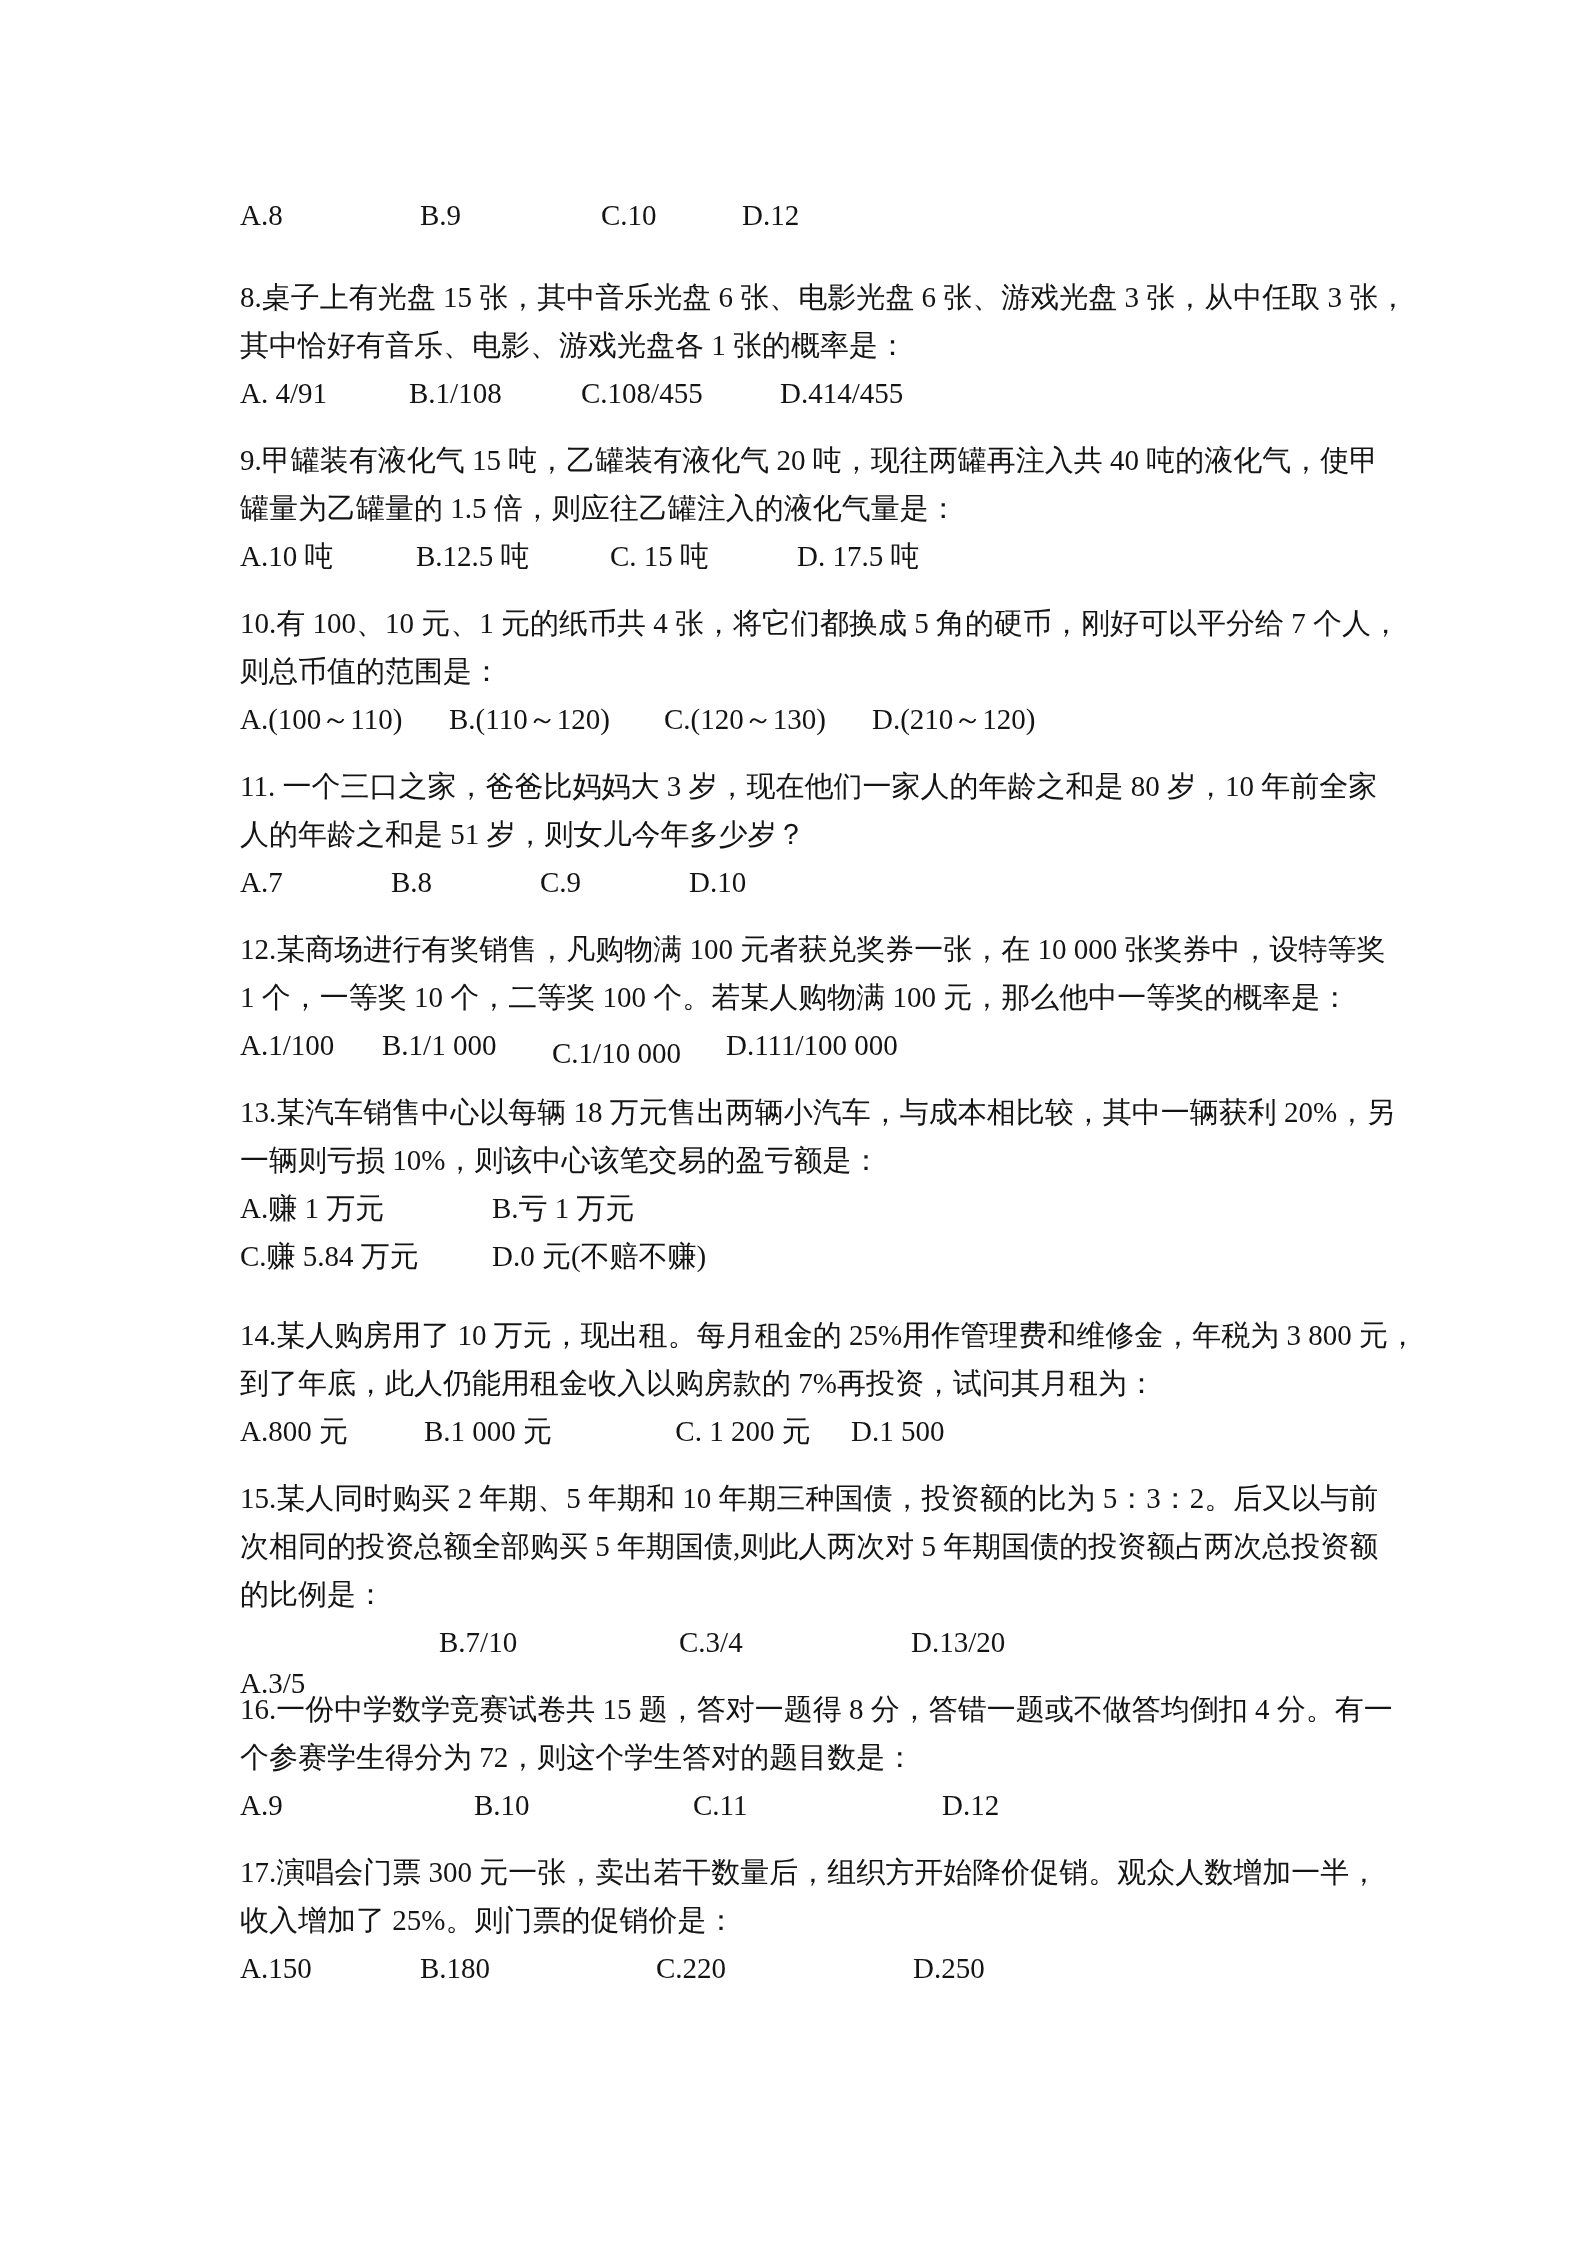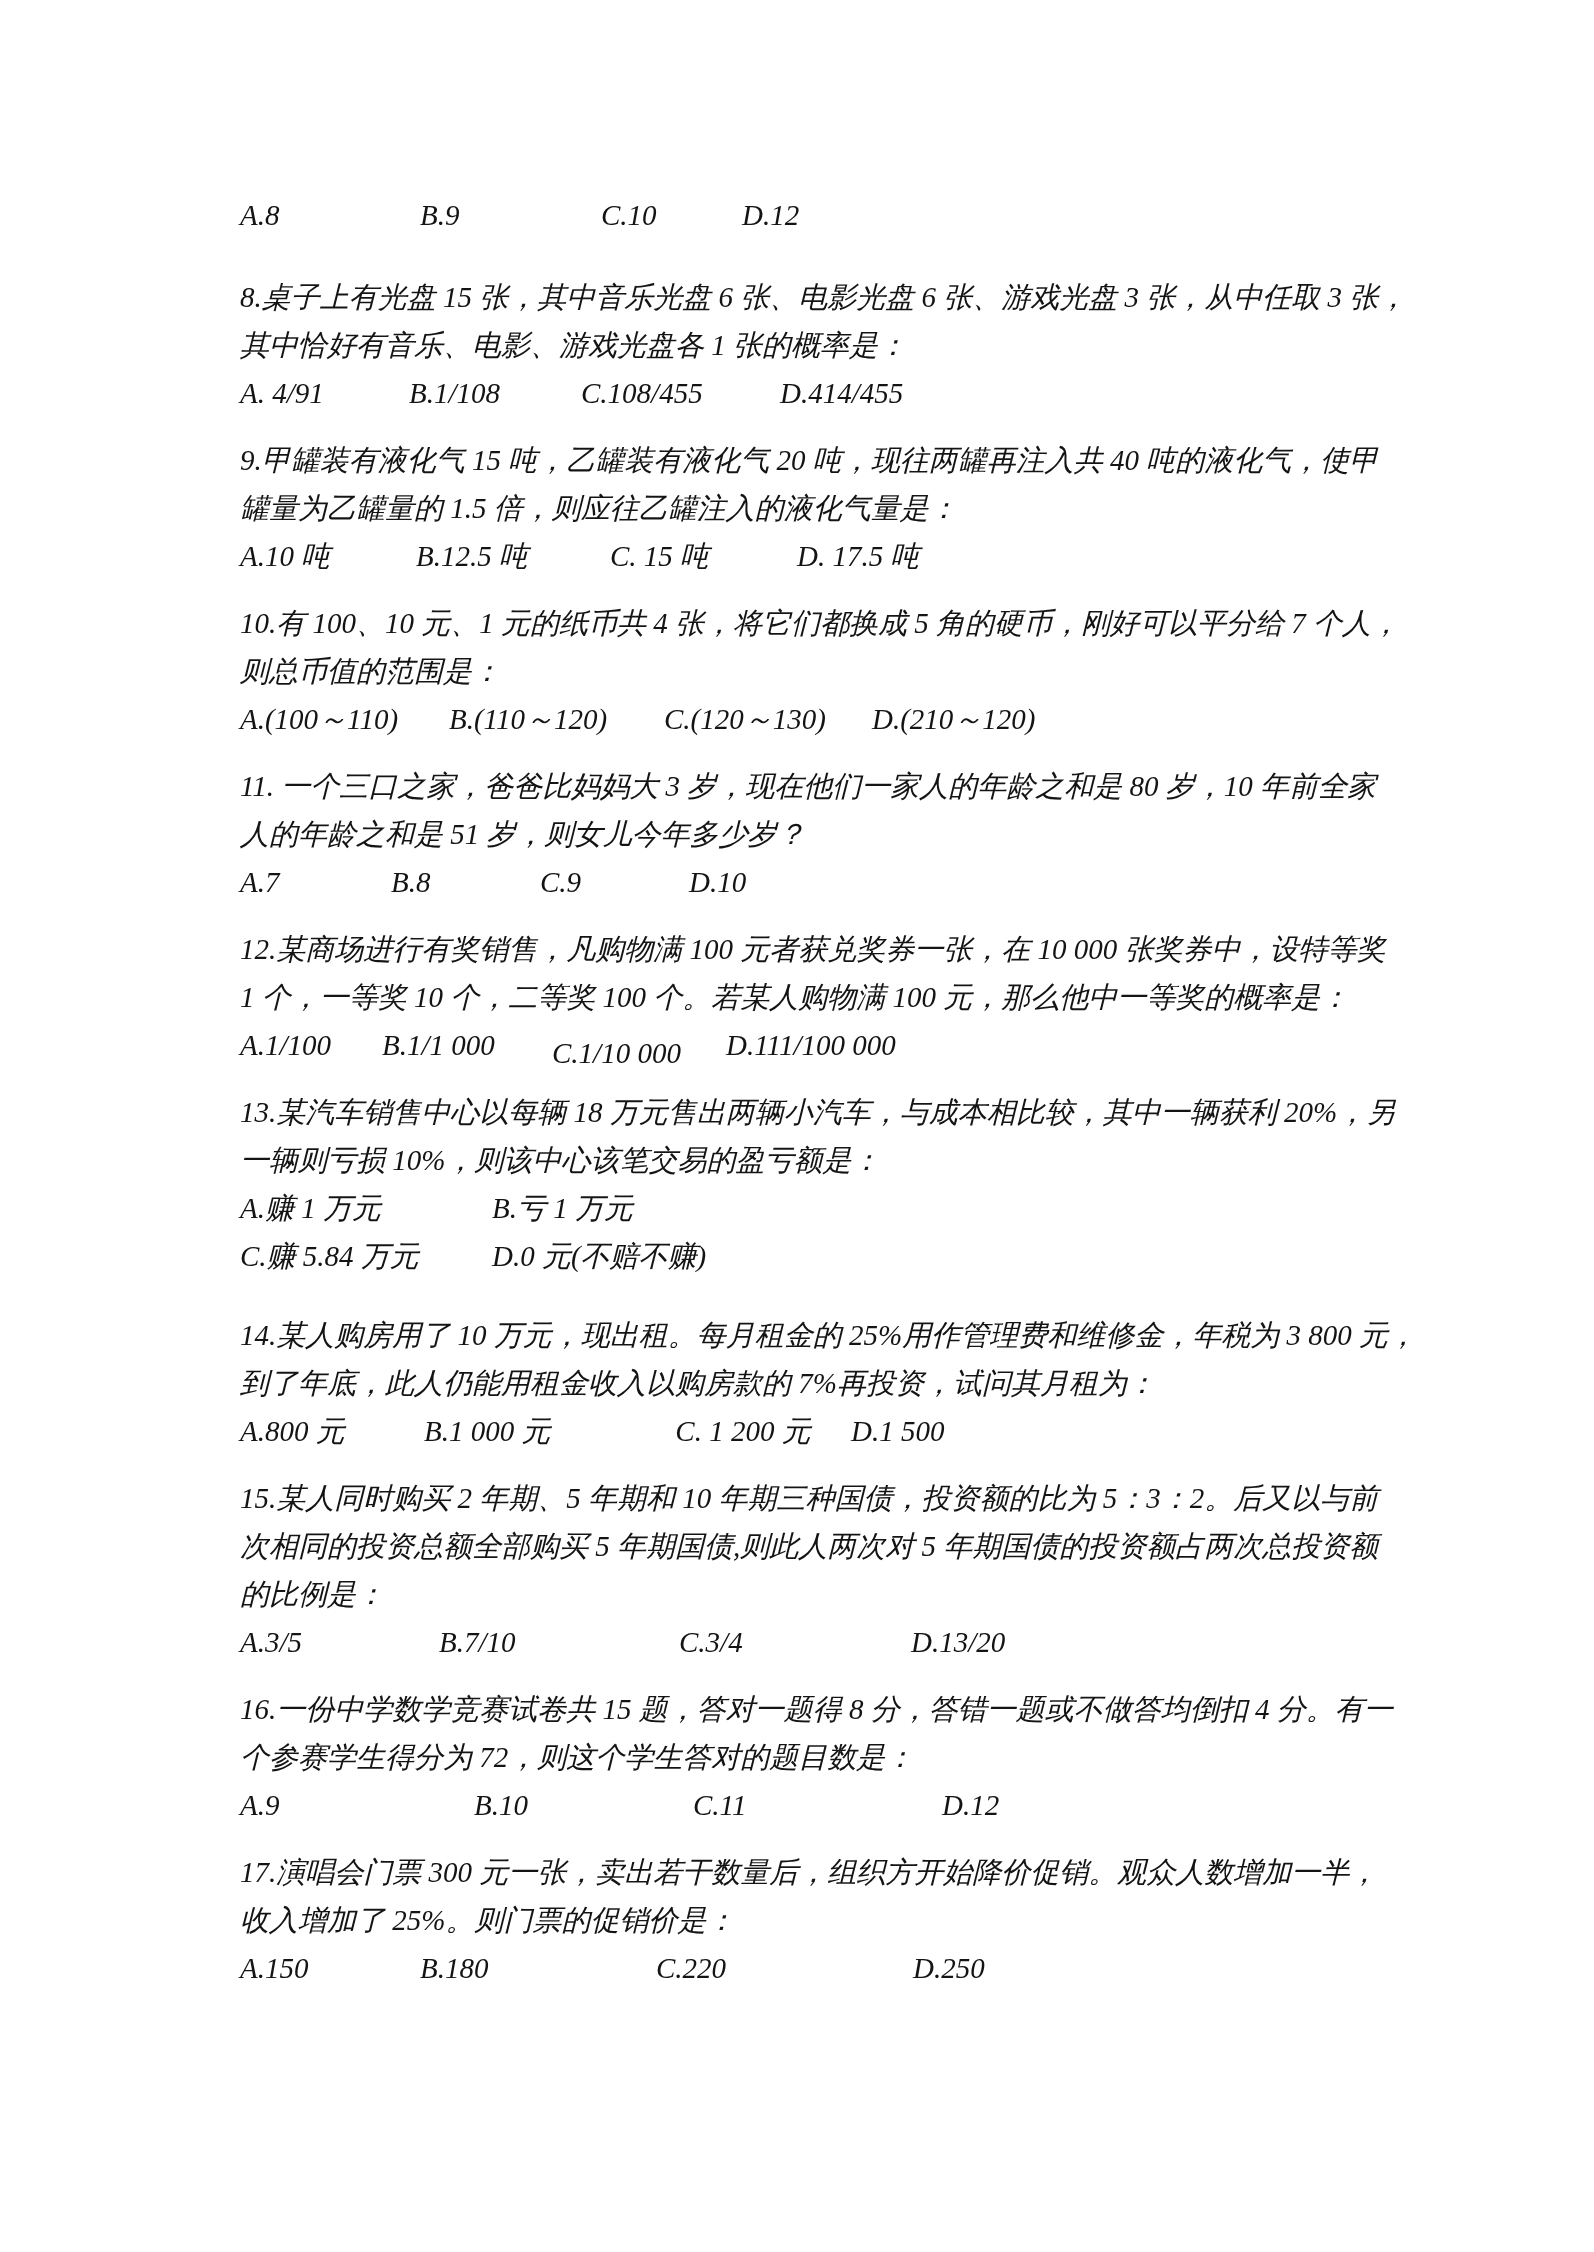--- a/index.html
+++ b/index.html
@@ -13,21 +13,20 @@
     overflow: hidden;
     font-family: "Liberation Serif", "DejaVu Serif", serif;
     color: #141414;
   }
   #page {
     box-sizing: border-box;
     width: 1594px;
     height: 2252px;
     padding: 191px 86px 0 240px;
     background: #ffffff;
-    font-style: italic;
   }
   .line {
     font-size: 29px;
     line-height: 48px;
     height: 48px;
     white-space: nowrap;
   }
   .qblock {
     margin-bottom: 19px;
   }
@@ -80,21 +79,21 @@
       </div>
       <div class="qblock">
         <div class="line">14.某人购房用了 10 万元，现出租。每月租金的 25%用作管理费和维修金，年税为 3 800 元，</div>
         <div class="line">到了年底，此人仍能用租金收入以购房款的 7%再投资，试问其月租为：</div>
         <div class="line opts"><span class="opt" style="min-width: 184px;">A.800 元</span><span class="opt" style="min-width: 211px;">B.1 000 元</span><span class="opt" style="min-width: 216px; text-align: center;">C. 1 200 元</span><span class="opt">D.1 500</span></div>
       </div>
       <div class="qblock">
         <div class="line">15.某人同时购买 2 年期、5 年期和 10 年期三种国债，投资额的比为 5：3：2。后又以与前</div>
         <div class="line">次相同的投资总额全部购买 5 年期国债,则此人两次对 5 年期国债的投资额占两次总投资额</div>
         <div class="line">的比例是：</div>
-        <div class="line opts"><span class="opt" style="min-width: 176px;">A.3/5</span><span class="opt" style="min-width: 240px; margin-left: 23px;">B.7/10</span><span class="opt" style="min-width: 232px;">C.3/4</span><span class="opt">D.13/20</span></div>
+        <div class="line opts"><span class="opt" style="min-width: 176px; margin-top: 41px;">A.3/5</span><span class="opt" style="min-width: 240px; margin-left: 23px;">B.7/10</span><span class="opt" style="min-width: 232px;">C.3/4</span><span class="opt">D.13/20</span></div>
       </div>
       <div class="qblock">
         <div class="line">16.一份中学数学竞赛试卷共 15 题，答对一题得 8 分，答错一题或不做答均倒扣 4 分。有一</div>
         <div class="line">个参赛学生得分为 72，则这个学生答对的题目数是：</div>
         <div class="line opts"><span class="opt" style="min-width: 190px;">A.9</span><span class="opt" style="min-width: 219px; margin-left: 44px;">B.10</span><span class="opt" style="min-width: 249px;">C.11</span><span class="opt">D.12</span></div>
       </div>
       <div class="qblock">
         <div class="line">17.演唱会门票 300 元一张，卖出若干数量后，组织方开始降价促销。观众人数增加一半，</div>
         <div class="line">收入增加了 25%。则门票的促销价是：</div>
         <div class="line opts"><span class="opt" style="min-width: 180px;">A.150</span><span class="opt" style="min-width: 236px;">B.180</span><span class="opt" style="min-width: 257px;">C.220</span><span class="opt">D.250</span></div>

